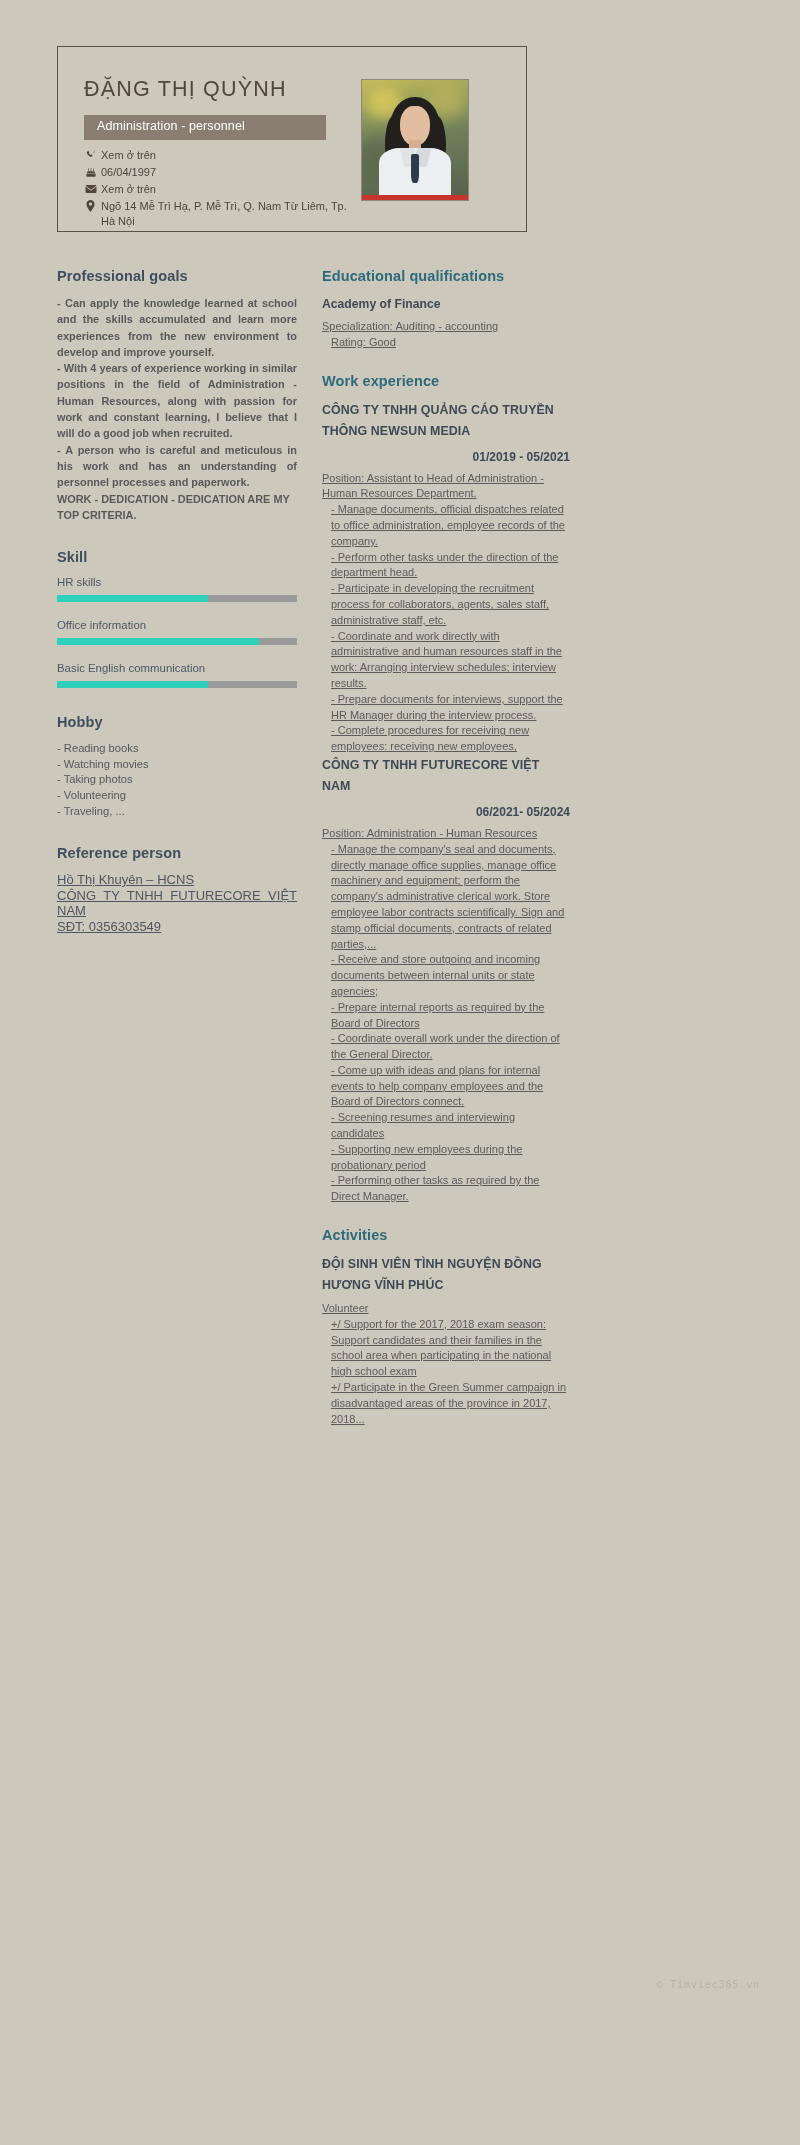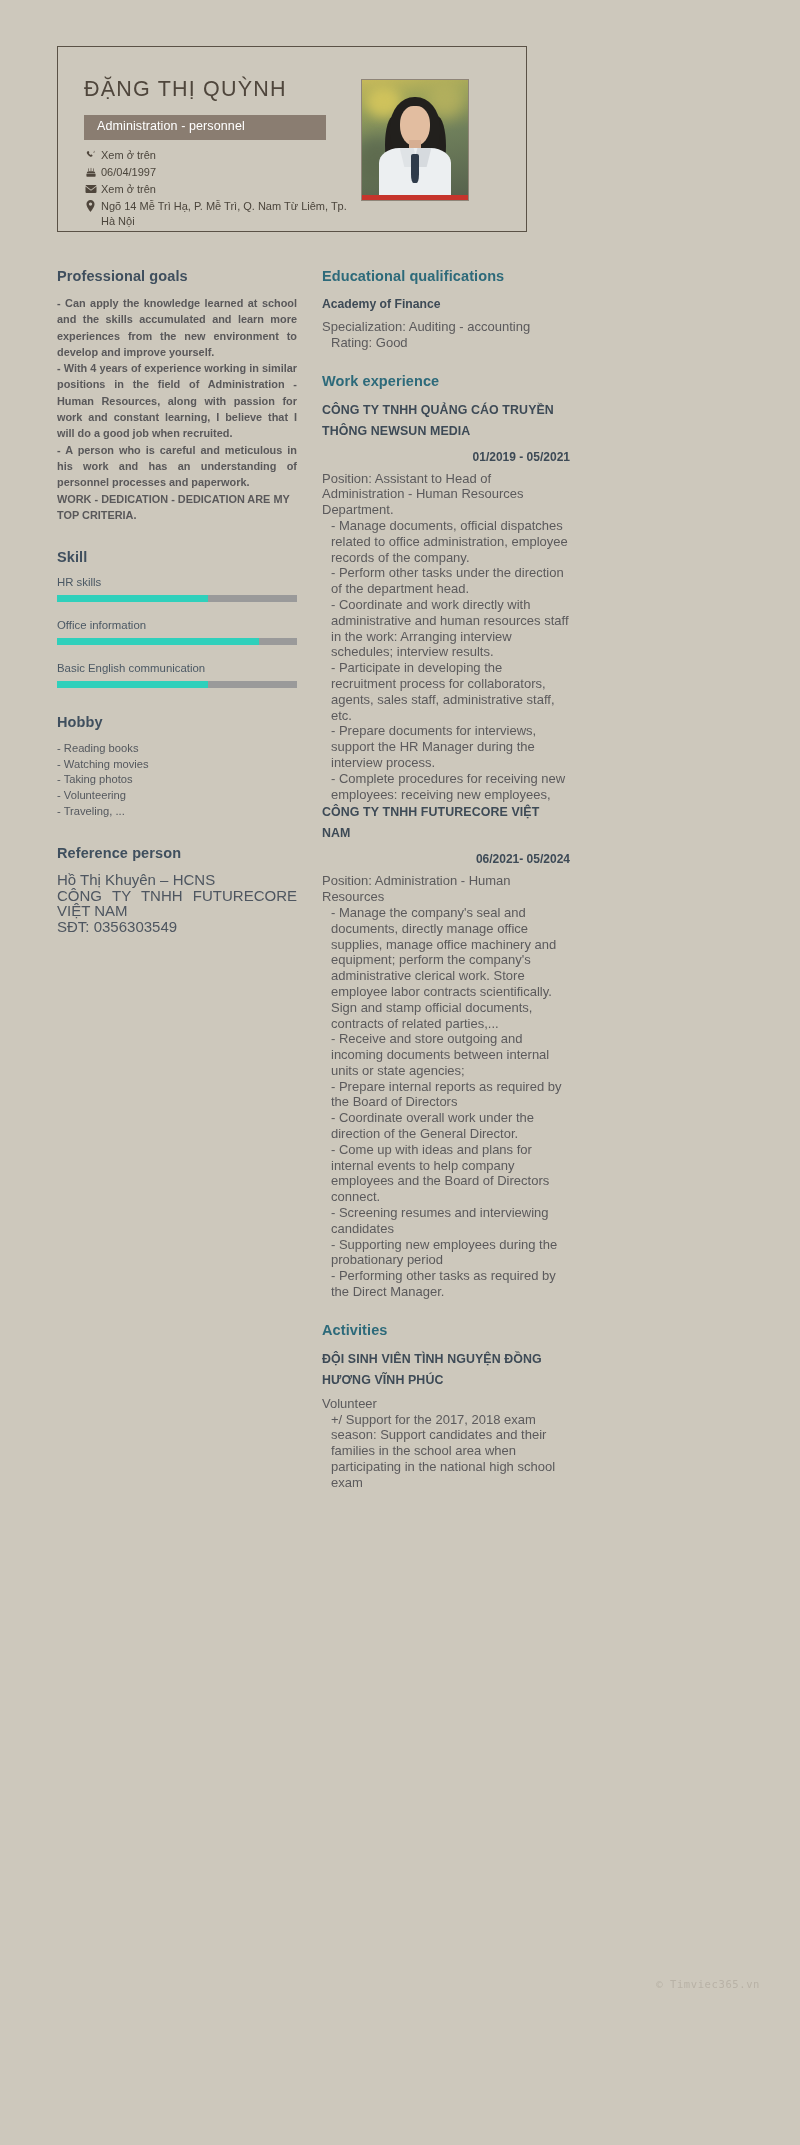--- a/index.html
+++ b/index.html
@@ -83,26 +83,26 @@
   }
   .para.nj { text-align:left; }
   .blk { margin-bottom:26px; }
 
   
   .skill-name { font-size:11.4px; color:#4b5864; margin-bottom:7px; }
   .bar { height:7px; width:100%; background:#9a9a9a; position:relative; margin-bottom:17px; }
   .bar i { position:absolute; left:0; top:0; height:100%; background:#2fd0bb; display:block; }
 
   .hobby-item { font-size:11.2px; line-height:15.6px; color:#54585e; }
-  .ref-line { font-size:15px; line-height:15.6px; color:#4e5660; text-align:justify; }
+  .ref-line { font-size:13px; line-height:15.6px; color:#4e5660; text-align:justify;text-decoration:underline; }
 
   
   .sub-bold { font-size:12.2px; font-weight:bold; color:#3d4a56; line-height:19px; margin-bottom:5px; }
   .sub-bold.cmp { font-size:12.4px; line-height:21px; letter-spacing:.1px; }
-  .r-txt { font-size:13px; line-height:15.8px; color:#5b5a5c; }
+  .r-txt { font-size:11px; line-height:15.8px; color:#5b5a5c;text-decoration:underline; }
   .r-txt.ind { padding-left:9px; }
   .r-date { font-size:12px; font-weight:bold; color:#3d4a56; text-align:right; margin:8px 0 7px 0; }
   .gap22 { height:22px; }
 
   .watermark {
     position:absolute; right:40px; top:1978px;
     font-family:"DejaVu Sans Mono", monospace;
     font-size:10.5px; color:#b8b2a6; letter-spacing:.6px;
   }
 </style>
@@ -252,22 +252,22 @@
 
     <div>
       <div class="h-right" style="color: rgb(45, 106, 122);">Work experience</div>
 
       <div>
         <div class="sub-bold cmp">CÔNG TY TNHH QUẢNG CÁO TRUYỀN THÔNG NEWSUN MEDIA</div>
         <div class="r-date">01/2019 - 05/2021</div>
         <div class="r-txt">Position: Assistant to Head of Administration - Human Resources Department.</div>
         <div class="r-txt ind">- Manage documents, official dispatches related to office administration, employee records of the company.</div>
         <div class="r-txt ind">- Perform other tasks under the direction of the department head.</div>
+        <div class="r-txt ind">- Participate in developing the recruitment process for collaborators, agents, sales staff, administrative staff, etc.</div>
         <div class="r-txt ind">- Coordinate and work directly with administrative and human resources staff in the work: Arranging interview schedules; interview results.</div>
-        <div class="r-txt ind">- Participate in developing the recruitment process for collaborators, agents, sales staff, administrative staff, etc.</div>
         <div class="r-txt ind">- Prepare documents for interviews, support the HR Manager during the interview process.</div>
         <div class="r-txt ind">- Complete procedures for receiving new employees: receiving new employees,</div>
       </div>
 
       <div>
         <div class="sub-bold cmp">CÔNG TY TNHH FUTURECORE VIỆT NAM</div>
         <div class="r-date">06/2021- 05/2024</div>
         <div class="r-txt">Position: Administration - Human Resources</div>
         <div class="r-txt ind">- Manage the company's seal and documents, directly manage office supplies, manage office machinery and equipment; perform the company's administrative clerical work. Store employee labor contracts scientifically. Sign and stamp official documents, contracts of related parties,...</div>
         <div class="r-txt ind">- Receive and store outgoing and incoming documents between internal units or state agencies;</div>
@@ -280,19 +280,20 @@
       </div>
     </div>
 
     <div class="gap22"></div>
 
     <div>
       <div class="h-right" style="color: rgb(45, 106, 122);">Activities</div>
       <div class="sub-bold cmp">ĐỘI SINH VIÊN TÌNH NGUYỆN ĐỒNG HƯƠNG VĨNH PHÚC</div>
       <div class="r-txt">Volunteer</div>
       <div class="r-txt ind">+/ Support for the 2017, 2018 exam season: Support candidates and their families in the school area when participating in the national high school exam</div>
+      <div class="r-txt ind">+/ Participate in the Green Summer campaign in disadvantaged areas of the province in 2017, 2018...</div>
     </div>
 
   </div>
 
   <div class="watermark">© Timviec365.vn</div>
 
 </div>
 
 </body></html>

